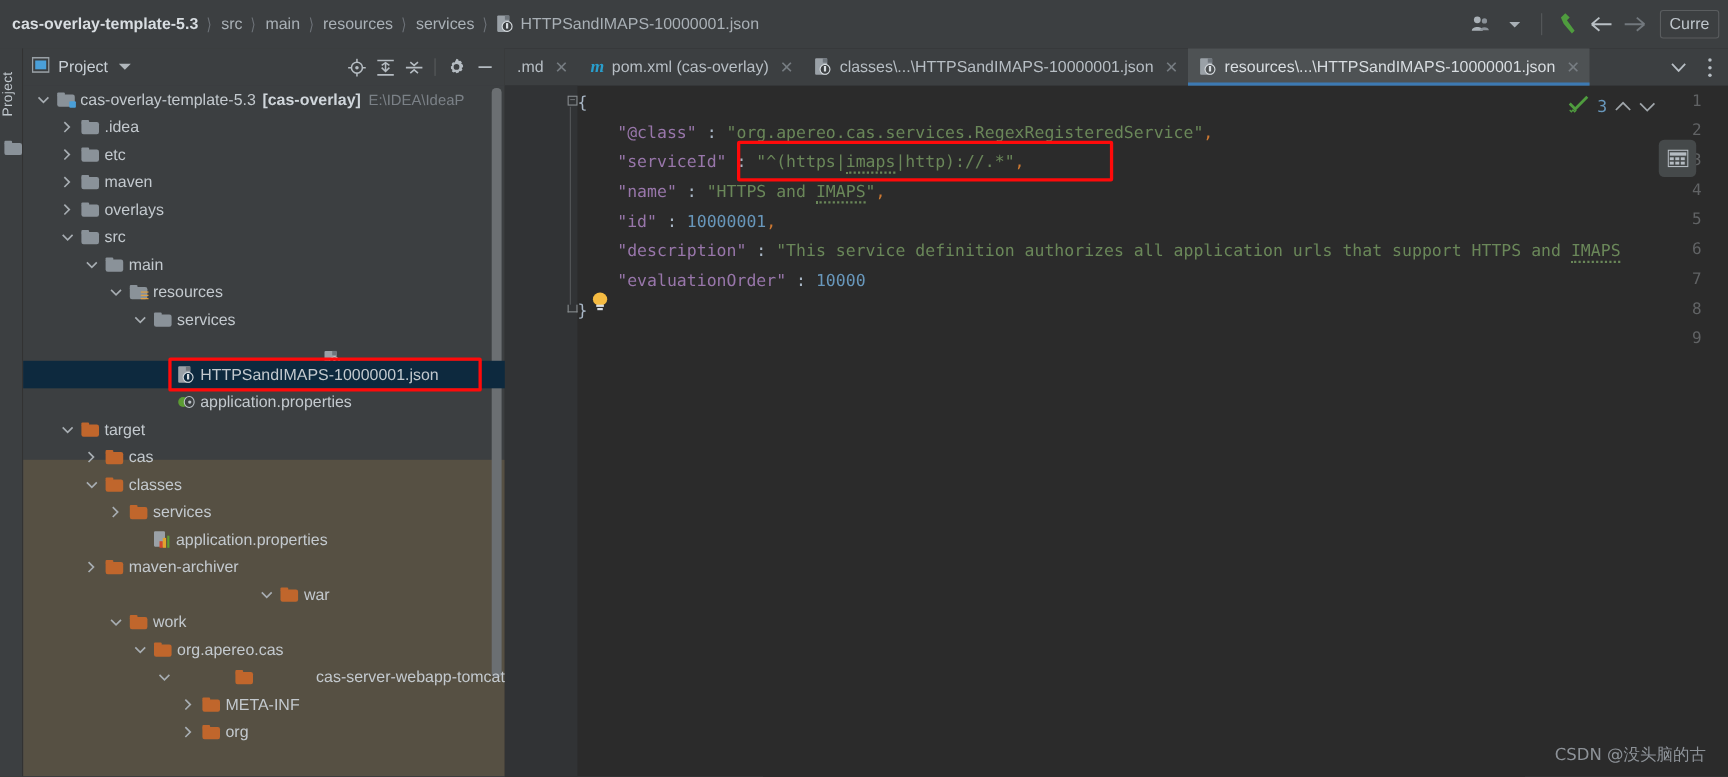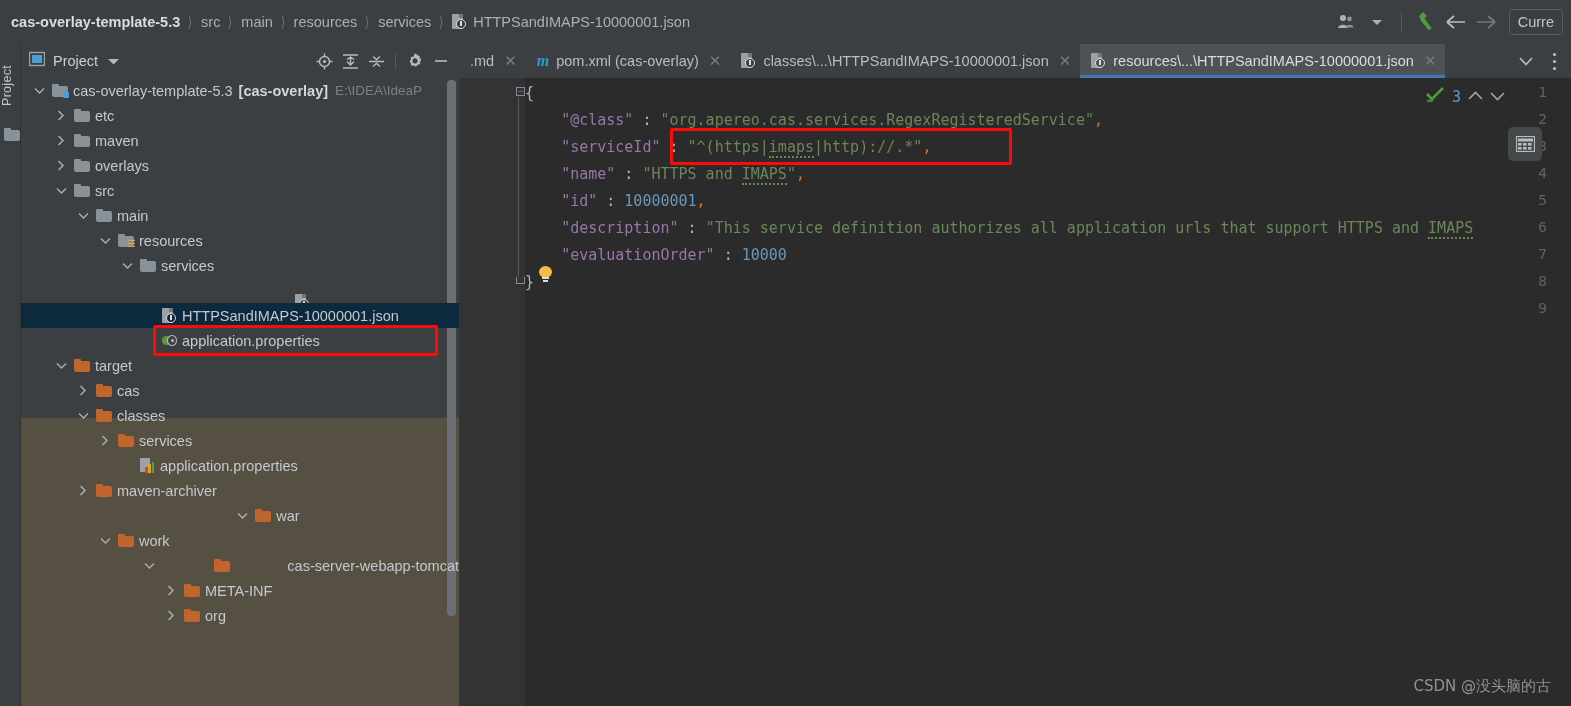--- a/index.html
+++ b/index.html
@@ -379,20 +379,29 @@
             <span class="bold">[cas-overlay]</span>
             <span class="sub">E:\IDEA\IdeaP</span>
           </div>
           <div class="row" style="padding-left: 32px;">
             <span class="arrow">
               <svg width="8" height="11" viewBox="0 0 8 11">
                 <path d="M1.5 1 L6 5.5 L1.5 10" stroke="#a7adb2" stroke-width="1.5" fill="none"></path>
               </svg>
             </span>
             <span class="fld blue" style="margin-left: 5px; display: inline-flex; align-items: center;"></span>
+            <span class="lbl">.idea</span>
+          </div>
+          <div class="row" style="padding-left: 32px;">
+            <span class="arrow">
+              <svg width="8" height="11" viewBox="0 0 8 11">
+                <path d="M1.5 1 L6 5.5 L1.5 10" stroke="#a7adb2" stroke-width="1.5" fill="none"></path>
+              </svg>
+            </span>
+            <span class="fld blue" style="margin-left: 5px; display: inline-flex; align-items: center;"></span>
             <span class="lbl">etc</span>
           </div>
           <div class="row" style="padding-left: 32px;">
             <span class="arrow">
               <svg width="8" height="11" viewBox="0 0 8 11">
                 <path d="M1.5 1 L6 5.5 L1.5 10" stroke="#a7adb2" stroke-width="1.5" fill="none"></path>
               </svg>
             </span>
             <span class="fld blue" style="margin-left: 5px; display: inline-flex; align-items: center;"></span>
             <span class="lbl">maven</span>
@@ -539,20 +548,29 @@
             <span class="lbl">war</span>
           </div>
           <div class="row" style="padding-left: 76px;">
             <span class="arrow">
               <svg width="11" height="8" viewBox="0 0 11 8">
                 <path d="M1 1.5 L5.5 6 L10 1.5" stroke="#a7adb2" stroke-width="1.5" fill="none"></path>
               </svg>
             </span>
             <span class="fld orange" style="margin-left: 5px; display: inline-flex; align-items: center;"></span>
             <span class="lbl">work</span>
+          </div>
+          <div class="row" style="padding-left: 98px;">
+            <span class="arrow">
+              <svg width="11" height="8" viewBox="0 0 11 8">
+                <path d="M1 1.5 L5.5 6 L10 1.5" stroke="#a7adb2" stroke-width="1.5" fill="none"></path>
+              </svg>
+            </span>
+            <span class="fld orange" style="margin-left: 5px; display: inline-flex; align-items: center;"></span>
+            <span class="lbl">org.apereo.cas</span>
           </div>
           <div class="row" style="padding-left: 120px; justify-content: space-between;">
             <span class="arrow">
               <svg width="11" height="8" viewBox="0 0 11 8">
                 <path d="M1 1.5 L5.5 6 L10 1.5" stroke="#a7adb2" stroke-width="1.5" fill="none"></path>
               </svg>
             </span>
             <span class="fld orange" style="margin-left: 5px; display: inline-flex; align-items: center;"></span>
             <span class="lbl">cas-server-webapp-tomcat</span>
           </div>

